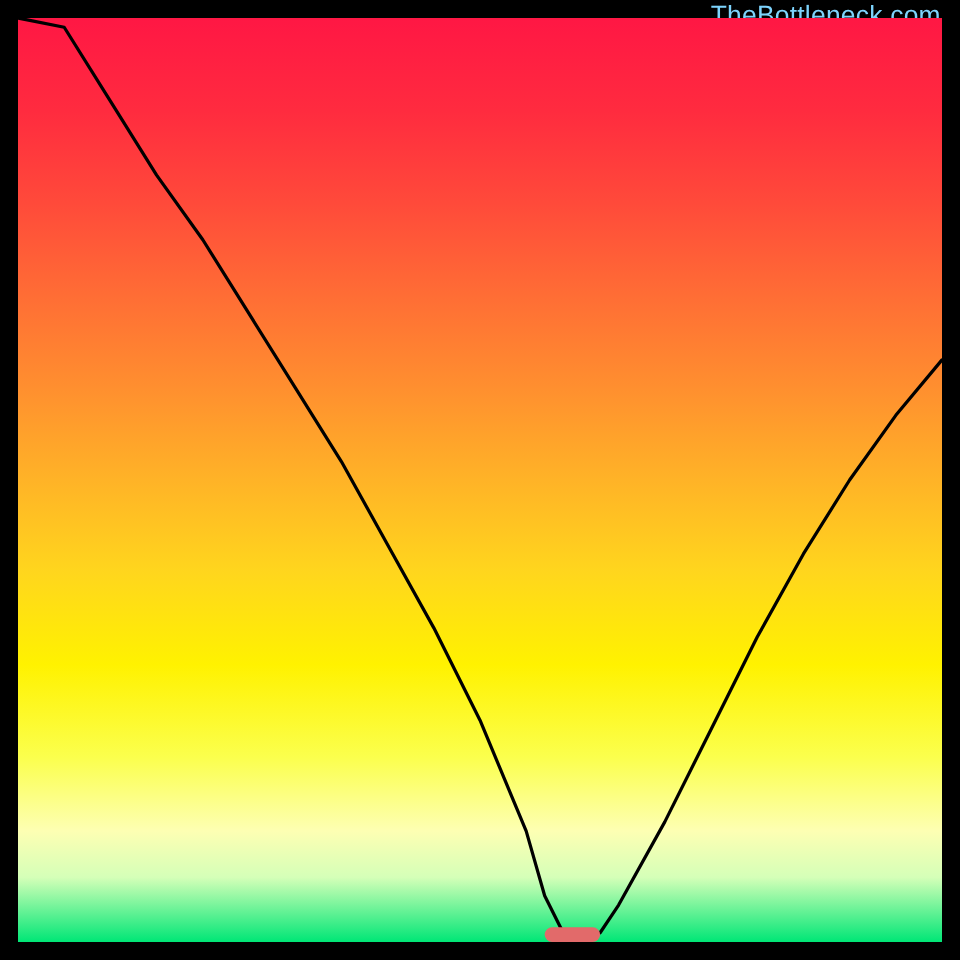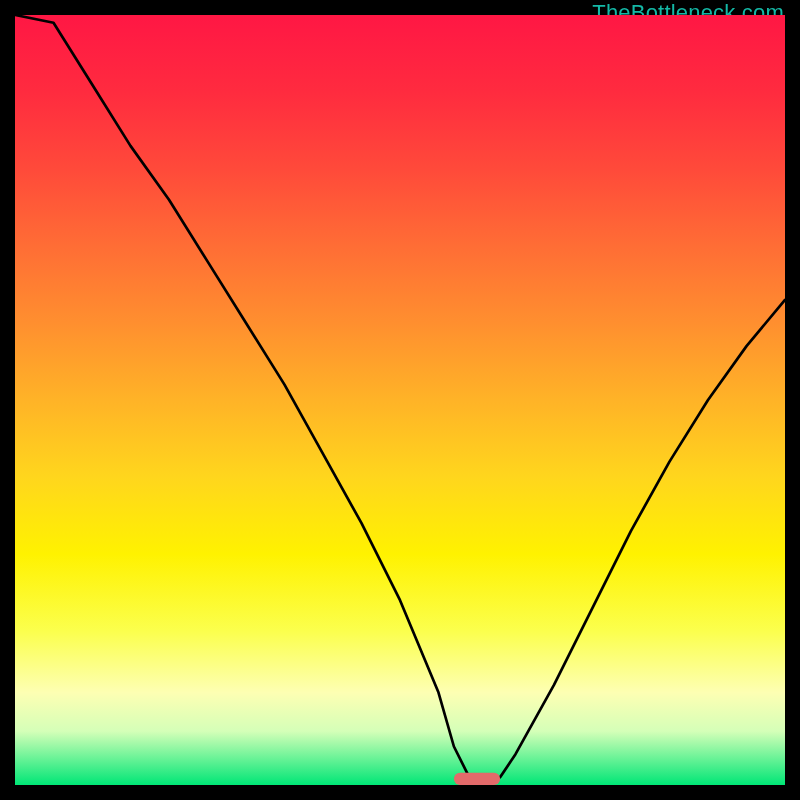--- a/index.html
+++ b/index.html
@@ -43,21 +43,21 @@
     position: absolute;
     left: 0;
     top: 0;
     width: 770px;
     height: 770px;
   }
   .watermark {
     position: absolute;
     top: 0;
     right: 16px;
-    color: #14b8a6;
+    color: #7dd3fc;
     font-size: 22px;
     font-weight: 400;
     letter-spacing: 0.2px;
     user-select: none;
   }
 </style>
 </head>
 <body>
 
 <div class="frame">

